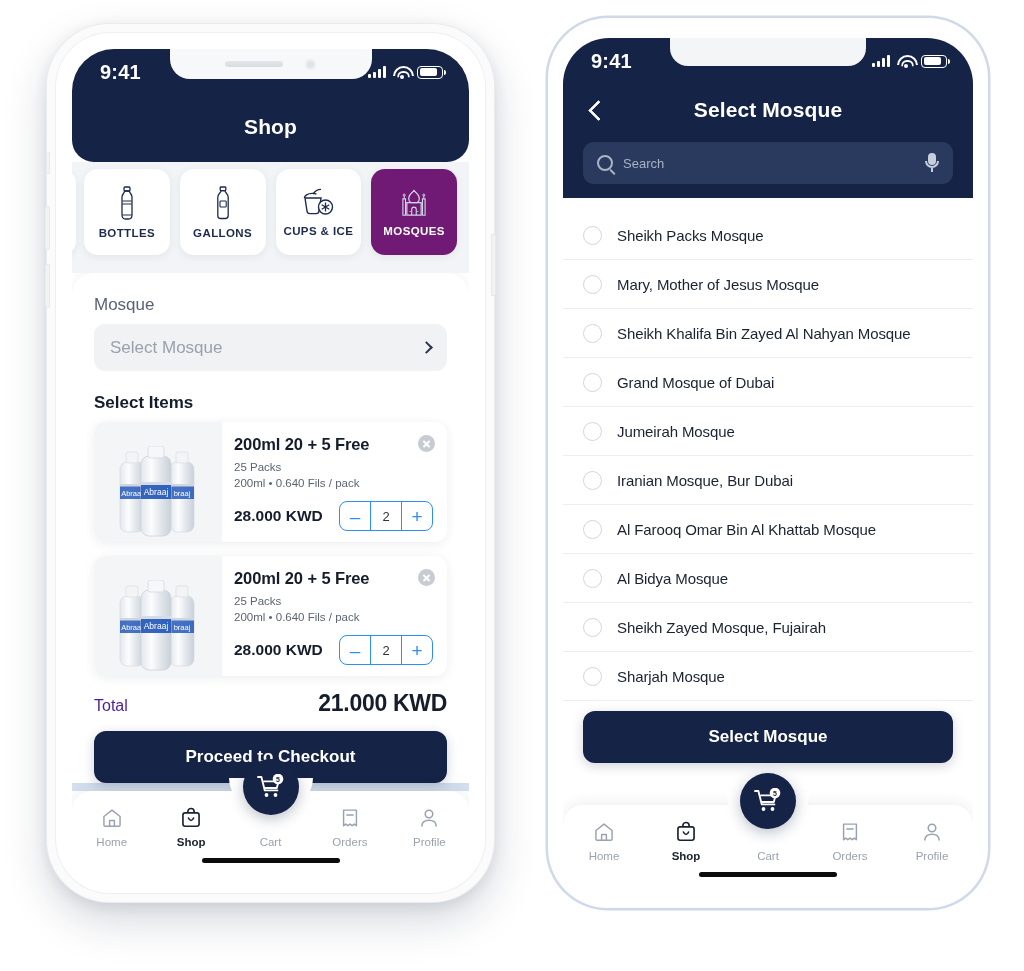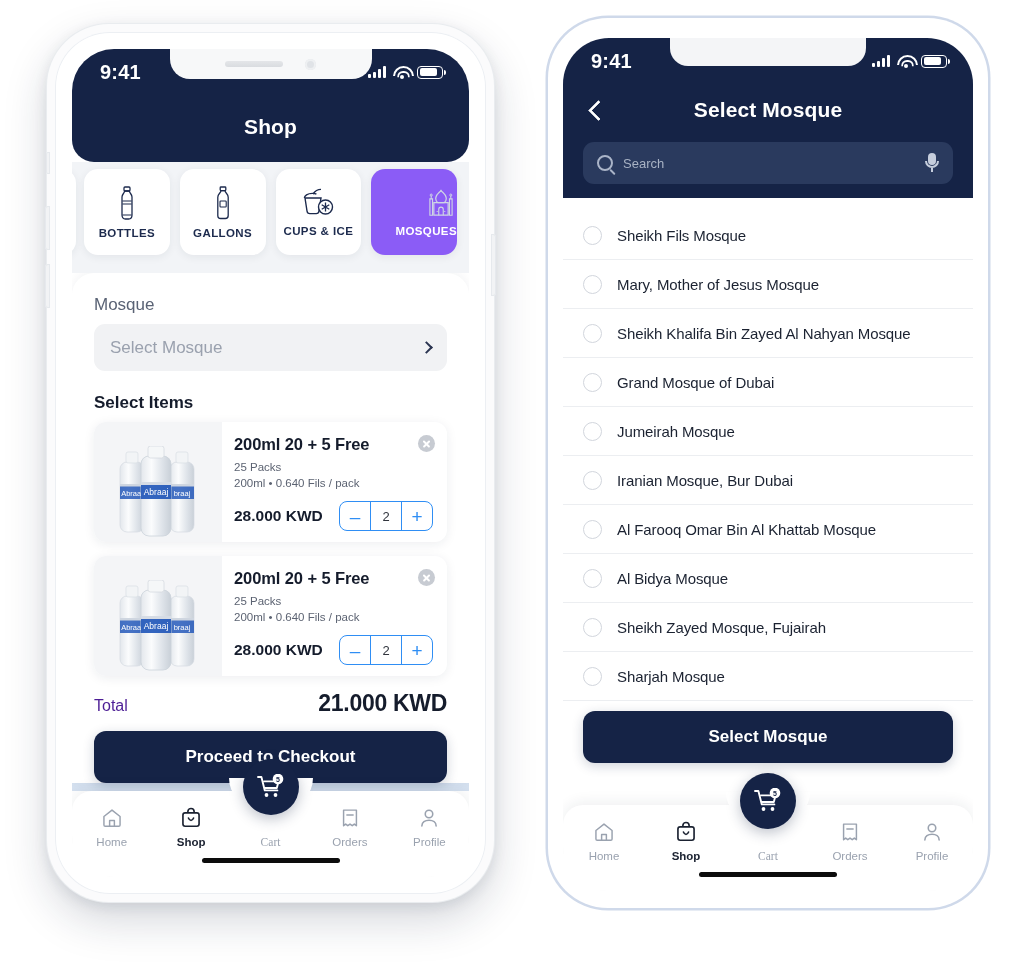--- a/index.html
+++ b/index.html
@@ -171,21 +171,21 @@
 
   
   .cat-area { background:#f2f4f7; padding: 7px 0 18px; position:relative; }
   .cat-strip { display:flex; gap: 10px; padding: 0 12px; }
   .cat {
     flex:1; height: 86px; background:#fff; border-radius: 14px;
     display:flex; flex-direction:column; align-items:center; justify-content:center; gap:7px;
     box-shadow: 0 2px 9px rgba(24,36,63,.07);
     cursor:pointer;
   }
-  .cat.active { background:#8b5cf6;align-items:flex-end; }
+  .cat.active { background:#701a75; }
   .cat-label { font-size: 11.5px; font-weight: 700; color:#1c2a4d; letter-spacing:.4px; }
   .cat.active .cat-label { color:#fff; }
   .cat svg { display:block; }
   .cat-peek {
     position:absolute; left:-30px; top:7px; width:34px; height:86px;
     background:#fff; border-radius:14px; box-shadow: 0 2px 9px rgba(24,36,63,.07);
   }
 
   
   .sheet {
@@ -290,21 +290,21 @@
     border-radius: 20px 20px 0 0;
     z-index: 5;
   }
   .tab {
     flex:1; display:flex; flex-direction:column; align-items:center; gap:7px;
     cursor:pointer;
   }
   .tab-lbl { font-size: 11.5px; color:#9aa2af; }
   .tab.active .tab-lbl { color:#1b2231; font-weight:700; }
   .tab.center { visibility: visible; }
-  .tab.center .tab-lbl { color:#9aa2af;font-family:Liberation Serif, serif; }
+  .tab.center .tab-lbl { color:#9aa2af; }
   .cart-fab {
     position:absolute; left:50%; top: -32px; transform: translateX(-50%);
     width: 56px;height:56px;border-radius:50%;background:#152346;
     display:flex;align-items:center;justify-content:center;
     box-shadow: 0 4px 14px rgba(21,35,70,.28);
     z-index: 9; cursor:pointer;
   }
   .fab-notch {
     position:absolute; left:50%; top:-13px; transform:translateX(-50%);
     width:84px;height:30px;background:#fff;border-radius:0 0 42px 42px; z-index:4;
@@ -607,21 +607,21 @@
                   <div class="mic-stem"></div>
               </div>
             </div>
           </div>
         </div>
 
         <div class="flex-fill">
           <div class="mosque-list">
             <div class="mq-row">
               <div class="radio"></div>
-              <div class="mq-name">Sheikh Fils Mosque</div>
+              <div class="mq-name">Sheikh Packs Mosque</div>
             </div>
             <div class="mq-row">
               <div class="radio"></div>
               <div class="mq-name">Mary, Mother of Jesus Mosque</div>
             </div>
             <div class="mq-row">
               <div class="radio"></div>
               <div class="mq-name">Sheikh Khalifa Bin Zayed Al Nahyan Mosque</div>
             </div>
             <div class="mq-row">

